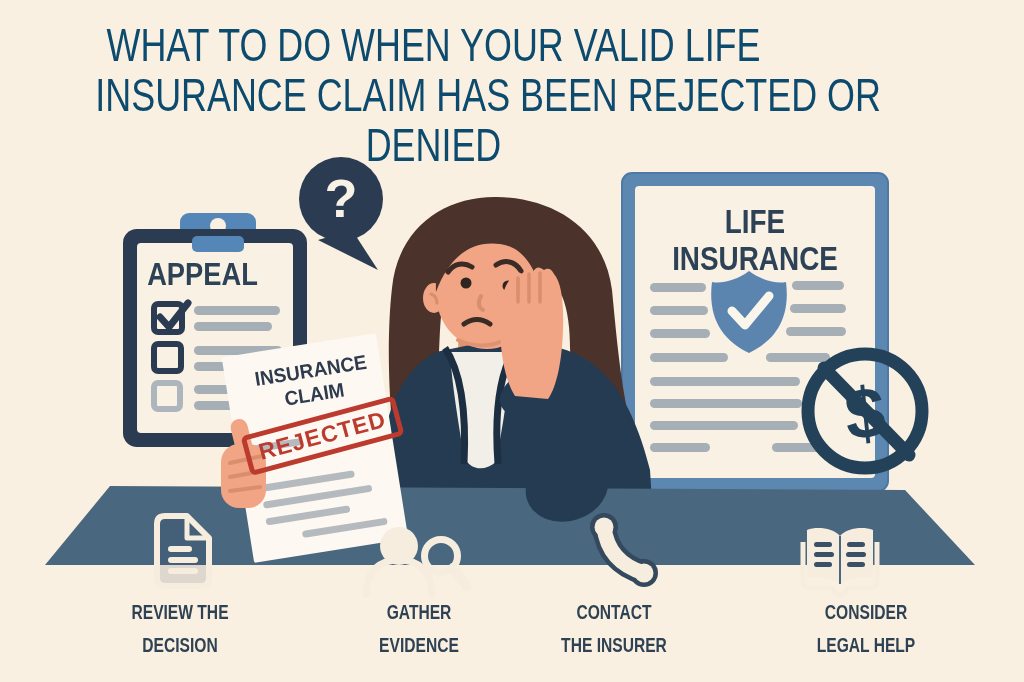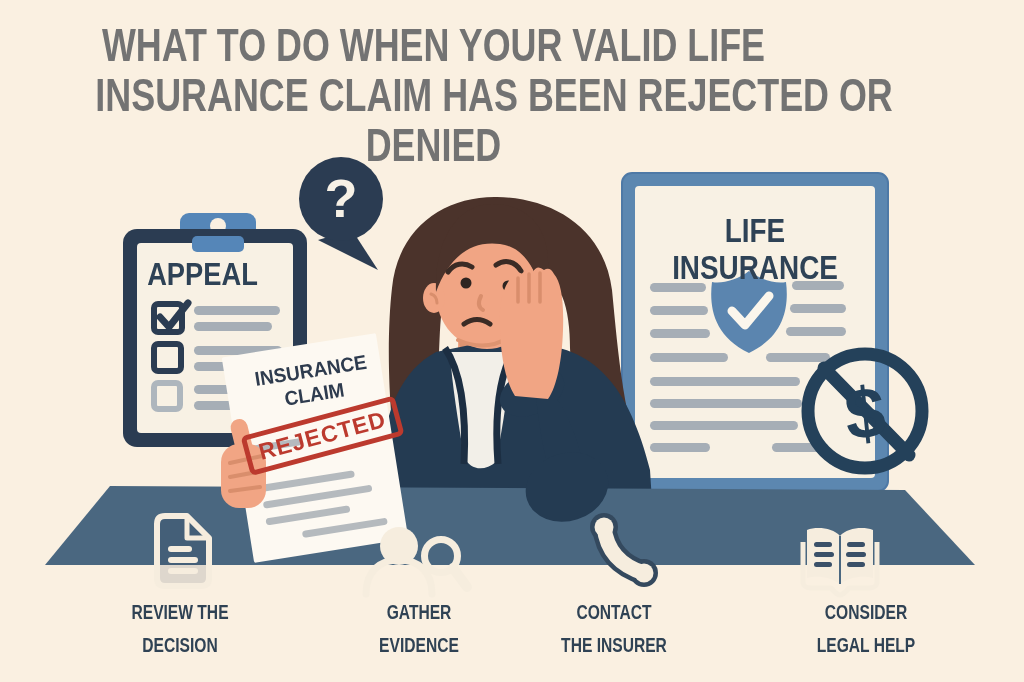--- a/index.html
+++ b/index.html
@@ -1,32 +1,32 @@
 <!DOCTYPE html>
 <html><head>
 <meta charset="utf-8">
 <style>
   html,body{margin:0;padding:0;}
   body{width:1024px;height:682px;position:relative;overflow:hidden;
        background:#FAF0E1;font-family:"Liberation Sans",sans-serif;}
   .abs{position:absolute;}
   .sx{display:block;white-space:nowrap;text-align:center;transform-origin:50% 50%;}
   
-  .title-wrap{left:0;top:20px;width:867px;text-align:center;color:#737373;
-              font-weight:bold;z-index:10;}
+  .title-wrap{left:0;top:20px;width:867px;text-align:center;color:#0c4a6e;
+              font-weight:normal;z-index:10;}
   .title-line{font-size:46px;line-height:50px;transform:scaleX(0.78);}
   
   .appeal{left:137px;top:257px;width:131px;color:#2E4256;font-weight:bold;
           font-size:31px;z-index:10;}
   .appeal .sx{transform:scaleX(0.88);}
   
   .qmark{left:313px;top:167px;width:56px;color:#F7F1E6;font-weight:bold;
          font-size:54px;text-align:center;z-index:10;}
   
-  .policy-title{left:634px;top:212px;width:242px;color:#2E4256;font-weight:bold;
+  .policy-title{left:634px;top:203px;width:242px;color:#2E4256;font-weight:bold;
                 font-size:34px;line-height:37px;z-index:10;}
   .policy-title .sx{transform:scaleX(0.82);}
   
   .claim-wrap{left:237px;top:358px;width:156px;transform:rotate(-9deg);
               transform-origin:50% 40%;text-align:center;color:#2E3B4E;
               font-weight:bold;z-index:10;}
   .claim-line{font-size:20px;line-height:24px;transform:scaleX(0.95);}
   .stamp{display:inline-block;margin-top:10px;border:5px solid #BC3A2E;
          border-radius:6px;color:#BC3A2E;font-size:23px;font-weight:bold;
          padding:2px 9px;letter-spacing:1px;transform:rotate(-6deg);}

